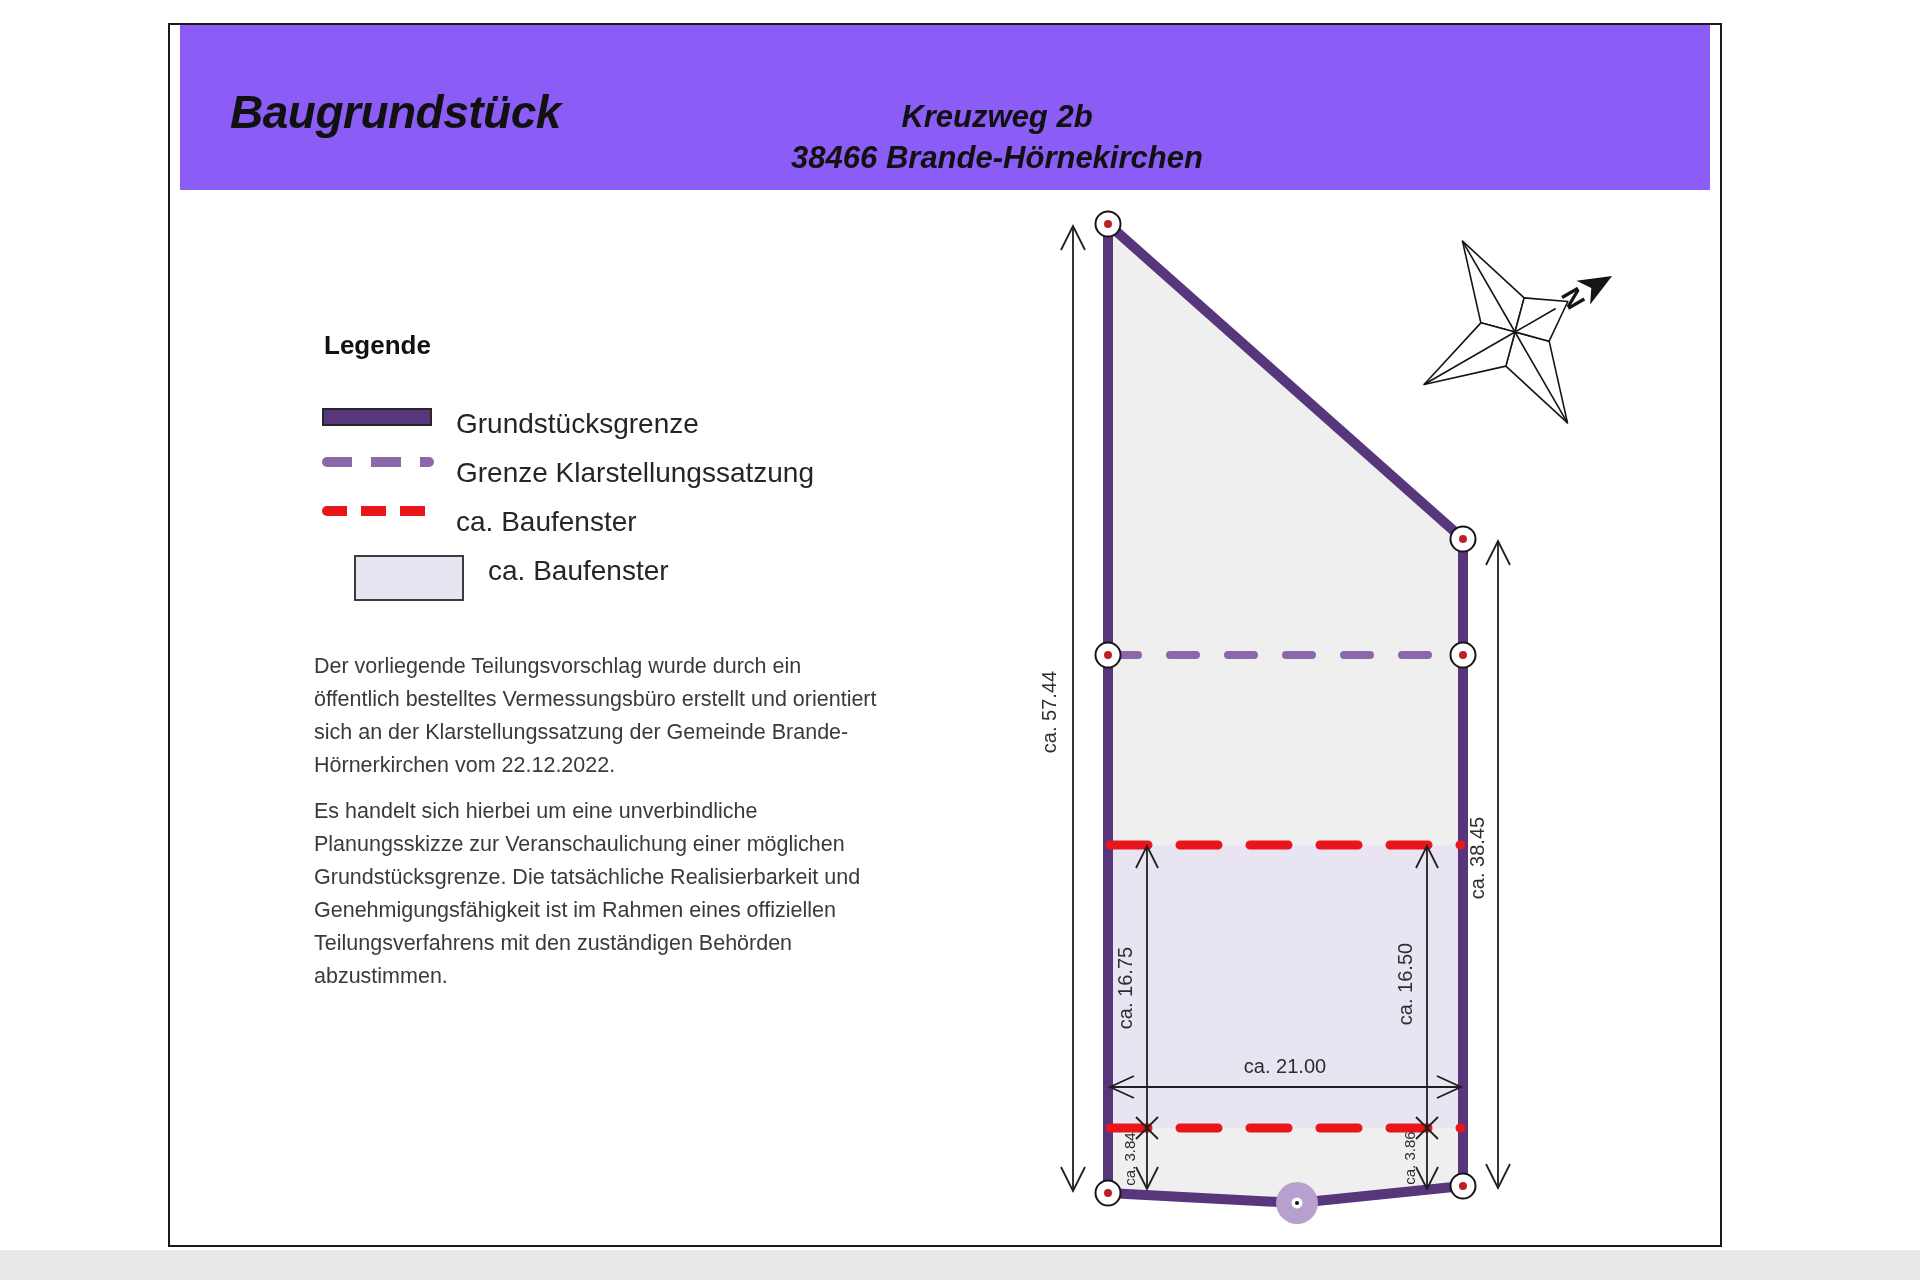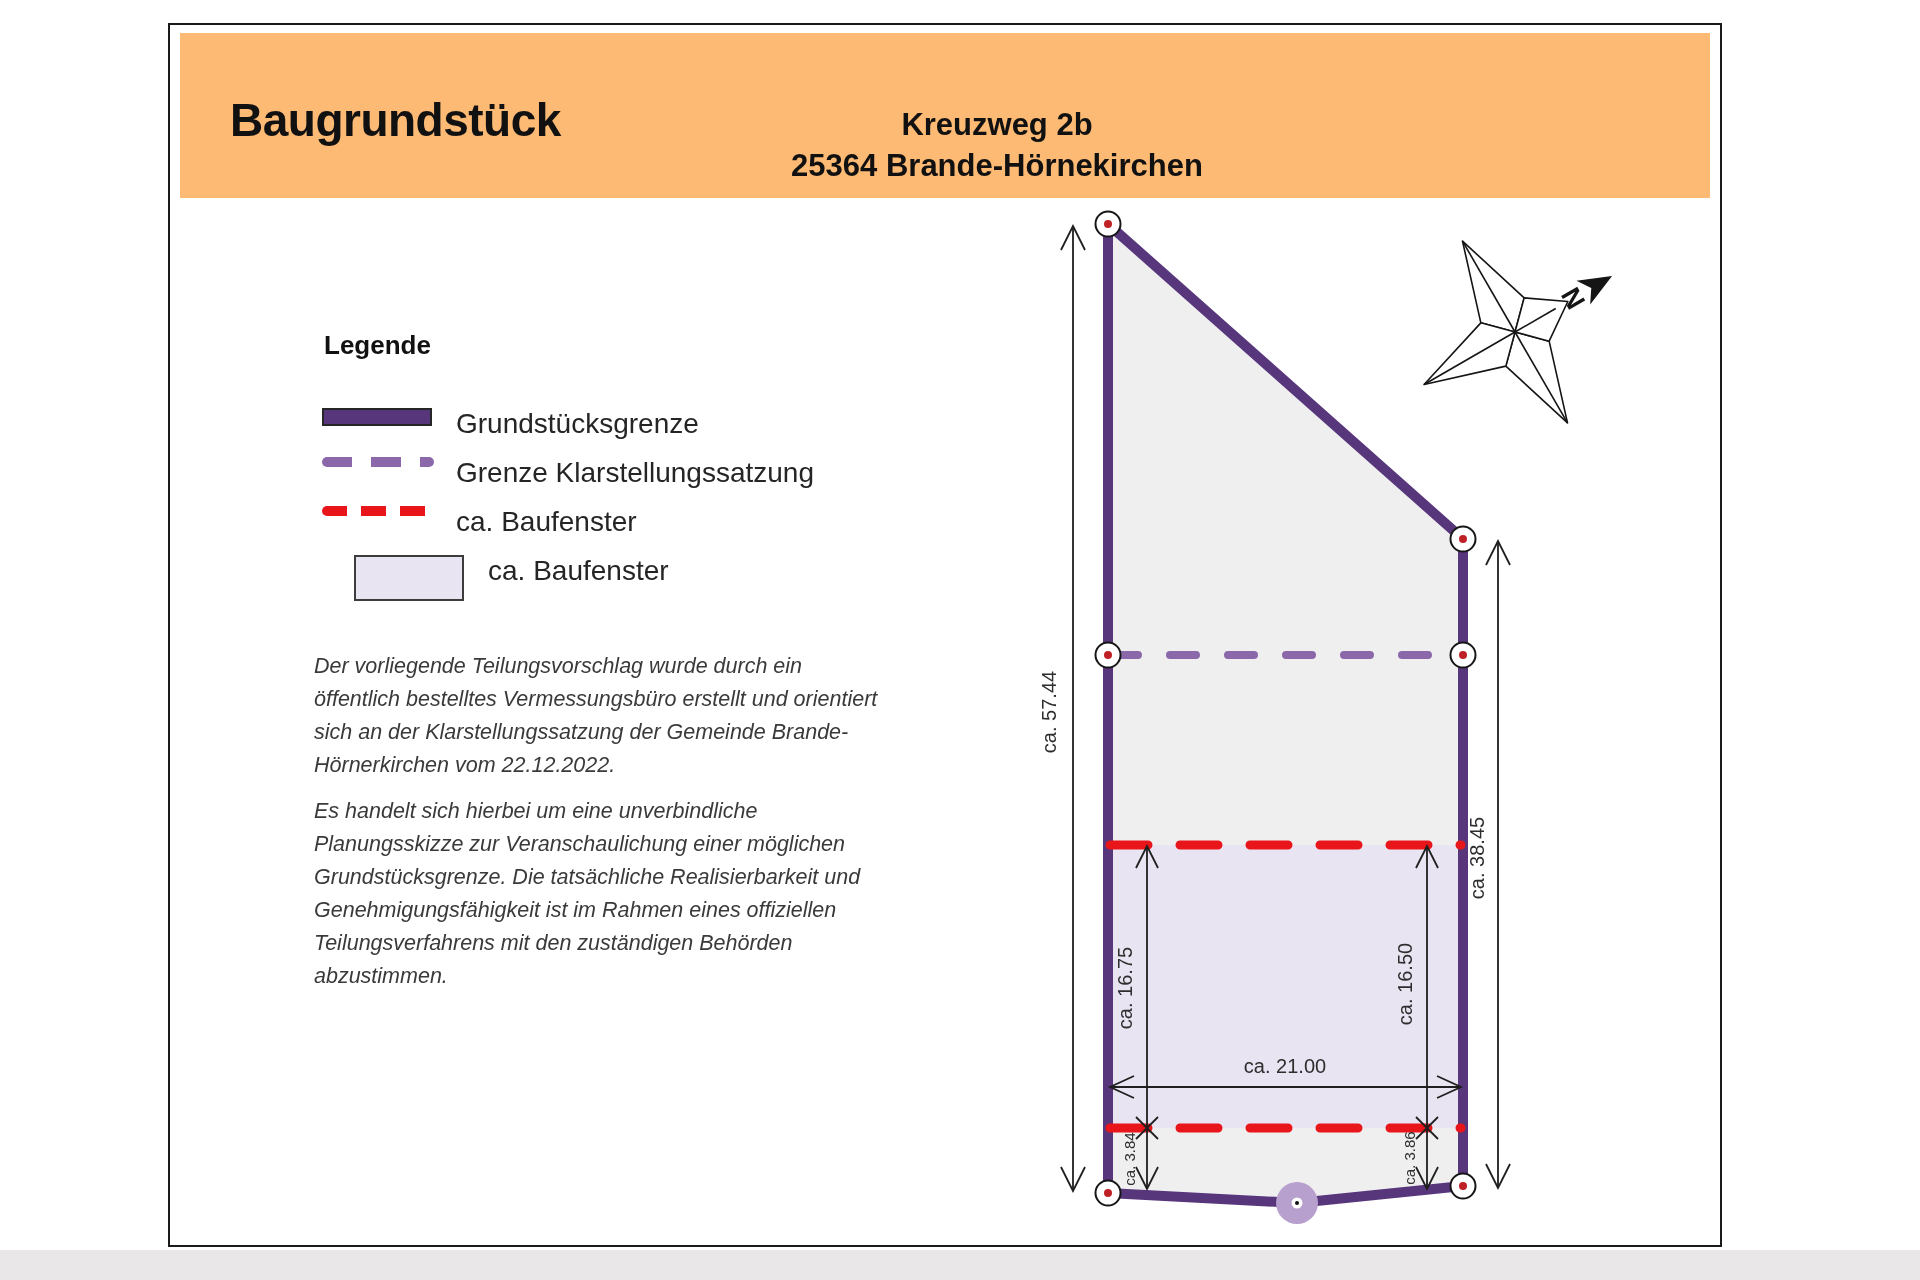--- a/index.html
+++ b/index.html
@@ -4,42 +4,42 @@
 <style>
   * { margin:0; padding:0; box-sizing:border-box; }
   body { background:#ffffff; font-family:"Liberation Sans", sans-serif; }
   .canvas { position:relative; width:1920px; height:1280px; background:#ffffff; overflow:hidden; }
 
   .bottom-strip { position:absolute; left:0; top:1250px; width:1920px; height:30px; background:#e9e7e7; }
 
   .sheet { position:absolute; left:168px; top:23px; width:1554px; height:1224px;
            border:2px solid #1a1a1a; background:#ffffff; }
 
-  .header-band { position:absolute; left:10px; top:8px; width:1530px; height:165px; background:#fdba74; }
+  .header-band { position:absolute; left:10px; top:0; width:1530px; height:165px; background:#8b5cf6;font-style:italic; }
   .page-title { position:absolute; left:50px; top:60px; font-size:46px; font-weight:700;
                 color:#111; letter-spacing:-0.5px; }
   .address { position:absolute; left:517px; top:36px; width:600px; text-align:center;
              font-size:31px; font-weight:700; color:#111; line-height:41px;margin-top:35px; }
 
   .legend-heading { position:absolute; left:154px; top:305px; font-size:26px; font-weight:700; color:#111; }
 
   .legend { position:absolute; left:152px; top:383px; }
   .legend-row { display:flex; align-items:flex-start; height:49px; }
   .legend-swatch-wrap { width:112px; display:flex; align-items:center; justify-content:flex-start; }
   .legend-label { margin-left:22px; font-size:28px; color:#252525; }
 
   .sw-solid { width:110px; height:18px; background:#57367c; border:2px solid #262626; }
   .sw-dash-purple { width:112px; height:10px; border-radius:5px;
       background:repeating-linear-gradient(90deg, #8b68aa 0 30px, transparent 30px 49px); }
   .sw-dash-red { width:112px; height:10px; border-radius:5px;
       background:repeating-linear-gradient(90deg, #e8151b 0 25px, transparent 25px 39px); }
   .legend-row.tall { height:62px;padding-left:32px; }
   .sw-box { width:110px; height:46px; background:#e9e4f1; border:2px solid #3c3c3c; }
 
-  .notes { position:absolute; left:144px; top:625px; width:578px;font-style:italic; }
+  .notes { position:absolute; left:144px; top:625px; width:578px; }
   .notes p { font-size:21.5px; line-height:33px; color:#3a3a3a; margin-bottom:13px; }
 
   .plan-svg { position:absolute; left:1030px; top:195px; width:620px; height:1055px; }
   .plan-svg text { font-family:"Liberation Sans", sans-serif; fill:#2e2e2e; }
   .dim-line { stroke:#1f1f1f; stroke-width:1.8; fill:none; }
   .dim-text { font-size:20px; }
   .dim-text-small { font-size:15px; }
 </style>
 </head>
 <body>
@@ -47,21 +47,21 @@
 <div class="canvas">
 
   <div class="bottom-strip"></div>
 
   <div class="sheet">
 
     <div class="header-band">
       <div class="page-title">Baugrundstück</div>
       <div class="address">
         <div>Kreuzweg 2b</div>
-        <div>25364 Brande-Hörnekirchen</div>
+        <div>38466 Brande-Hörnekirchen</div>
       </div>
     </div>
 
     <div class="legend-heading">Legende</div>
 
     <div class="legend">
       <div class="legend-row">
         <span class="legend-swatch-wrap">
             <span class="sw-solid"></span>
           </span>

